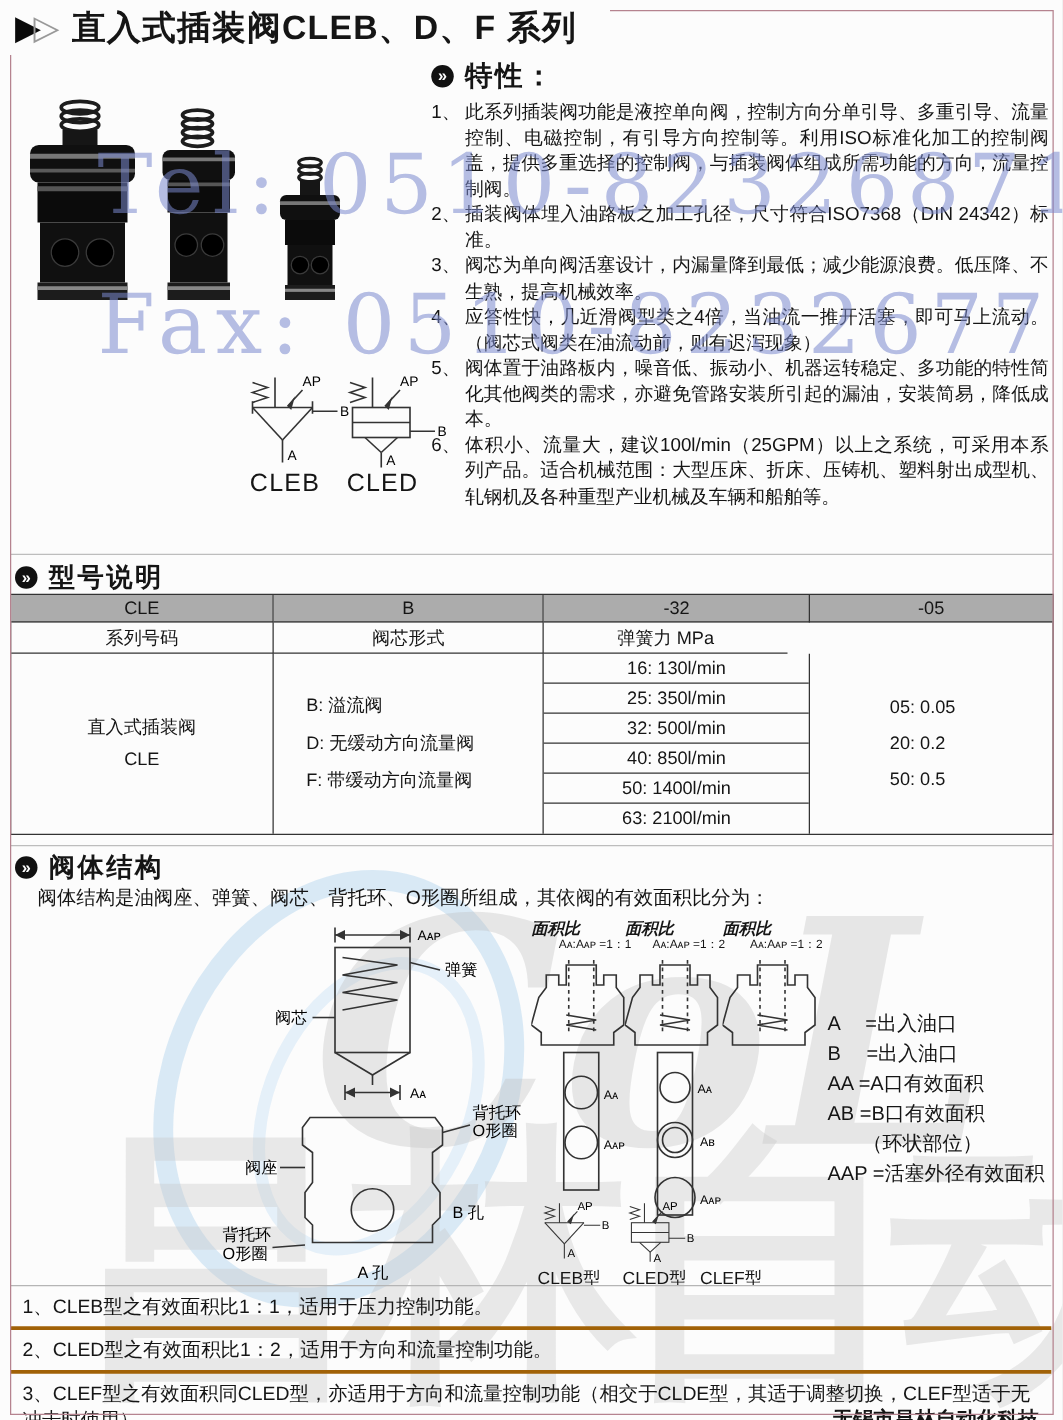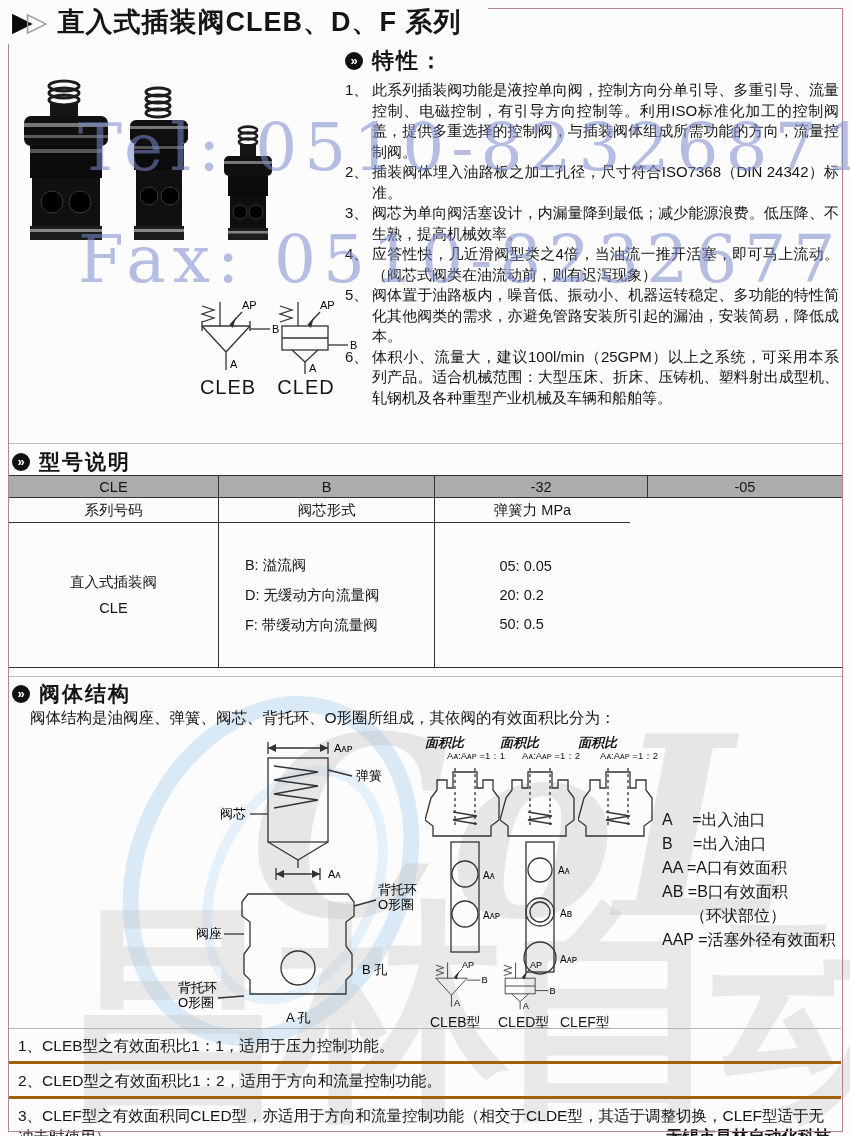--- a/index.html
+++ b/index.html
@@ -248,20 +248,28 @@
     </div>
     <div class="tbody">
       <div class="tcell c1">
         <div class="series-line">直入式插装阀</div>
         <div class="series-line">CLE</div>
       </div>
       <div class="tcell c2 core-cell">
         <div class="core-line">B: 溢流阀</div>
         <div class="core-line">D: 无缓动方向流量阀</div>
         <div class="core-line">F: 带缓动方向流量阀</div>
+      </div>
+      <div class="tcell c3 dia-cell">
+        <div class="dia-row">16: 130l/min</div>
+        <div class="dia-row">25: 350l/min</div>
+        <div class="dia-row">32: 500l/min</div>
+        <div class="dia-row">40: 850l/min</div>
+        <div class="dia-row">50: 1400l/min</div>
+        <div class="dia-row">63: 2100l/min</div>
       </div>
       <div class="tcell c4 spring-cell">
         <div class="spring-line">05: 0.05</div>
         <div class="spring-line">20: 0.2</div>
         <div class="spring-line">50: 0.5</div>
       </div>
     </div>
   </div>
 
   <div class="abs divider" style="top:676px;"></div>

